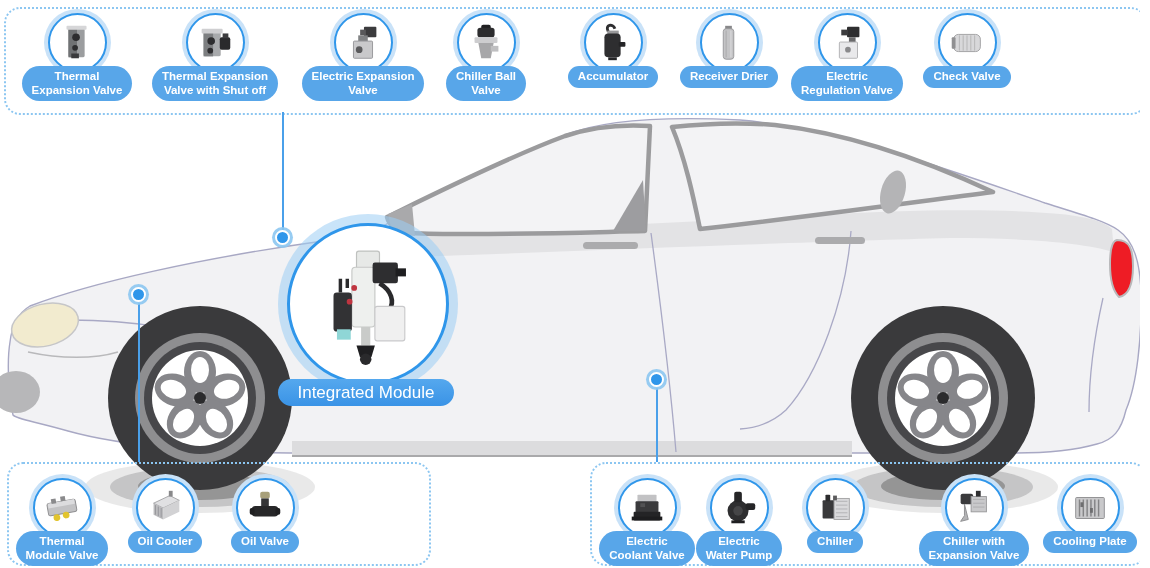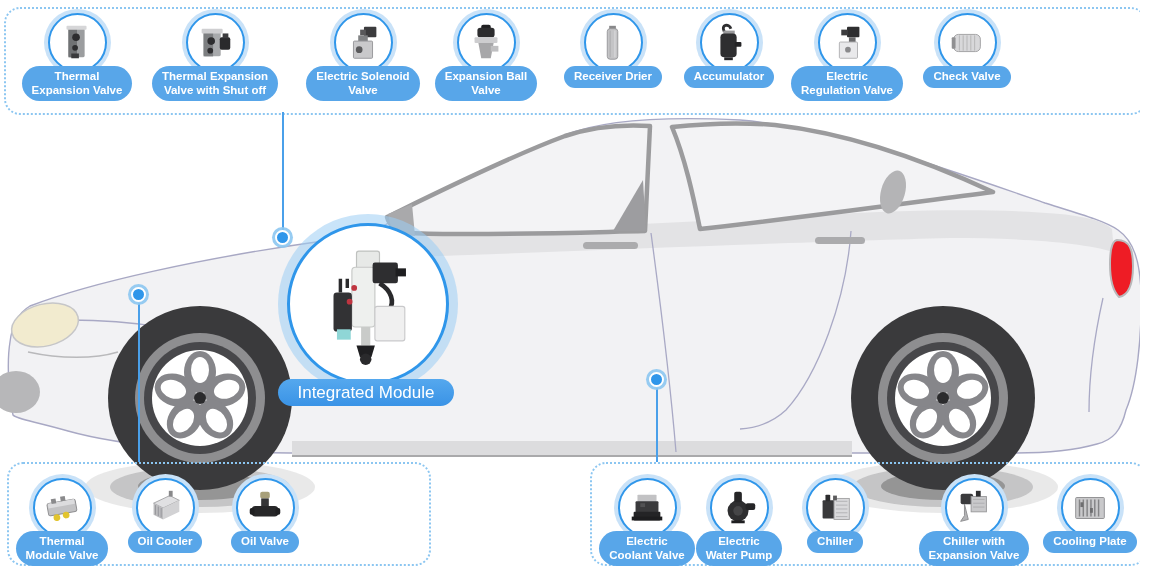--- a/index.html
+++ b/index.html
@@ -182,64 +182,64 @@
       <div class="photo">
           <svg viewBox="0 0 44 44" width="42" height="42">
             <rect x="23" y="5" width="13" height="11" rx="1" fill="#3b3b3d"></rect>
             <rect x="19" y="8" width="6" height="6" fill="#58585a"></rect>
             <rect x="17" y="14" width="10" height="6" fill="#808284"></rect>
             <rect x="12" y="20" width="20" height="18" rx="1" fill="#c9c9cb" stroke="#97979a"></rect>
             <circle cx="18" cy="29" r="3.5" fill="#5a5a5c"></circle>
           </svg>
         </div>
       <div class="pill">
-          <div>Electric Solenoid</div>
+          <div>Electric Expansion</div>
           <div>Valve</div>
         </div>
     </div>
       <div class="comp-item">
       <div class="photo">
           <svg viewBox="0 0 44 44" width="42" height="42">
             <rect x="17" y="3" width="10" height="5" rx="2" fill="#1f1f21"></rect>
             <rect x="13" y="6" width="18" height="10" rx="3" fill="#2c2c2e"></rect>
             <rect x="10" y="16" width="24" height="6" rx="1" fill="#cdcdcf"></rect>
             <path d="M14 22 L30 22 L27 38 L17 38 Z" fill="#a7a7a9"></path>
             <rect x="27" y="25" width="8" height="6" fill="#bfbfc1"></rect>
           </svg>
         </div>
       <div class="pill">
-          <div>Expansion Ball</div>
+          <div>Chiller Ball</div>
           <div>Valve</div>
-        </div>
-    </div>
-      <div class="comp-item">
-      <div class="photo">
-          <svg viewBox="0 0 44 44" width="42" height="42">
-            <rect x="18" y="4" width="7" height="4" fill="#88888a"></rect>
-            <rect x="16" y="7" width="11" height="32" rx="3" fill="#c4c4c6" stroke="#98989a"></rect>
-            <line x1="19" y1="9" x2="19" y2="37" stroke="#a9a9ab"></line>
-            <line x1="24" y1="9" x2="24" y2="37" stroke="#dedee0"></line>
-          </svg>
-        </div>
-      <div class="pill">
-          <div>Receiver Drier</div>
         </div>
     </div>
       <div class="comp-item">
       <div class="photo">
           <svg viewBox="0 0 44 44" width="42" height="42">
             <path d="M17 10 C13 3 22 1 24 7" stroke="#2e2e30" stroke-width="3" fill="none"></path>
             <rect x="16" y="9" width="12" height="4" fill="#99999b"></rect>
             <rect x="13" y="12" width="17" height="25" rx="4" fill="#2e2e30"></rect>
             <rect x="28" y="21" width="7" height="5" rx="1" fill="#242426"></rect>
             <rect x="17" y="37" width="9" height="3" fill="#242426"></rect>
           </svg>
         </div>
       <div class="pill">
           <div>Accumulator</div>
+        </div>
+    </div>
+      <div class="comp-item">
+      <div class="photo">
+          <svg viewBox="0 0 44 44" width="42" height="42">
+            <rect x="18" y="4" width="7" height="4" fill="#88888a"></rect>
+            <rect x="16" y="7" width="11" height="32" rx="3" fill="#c4c4c6" stroke="#98989a"></rect>
+            <line x1="19" y1="9" x2="19" y2="37" stroke="#a9a9ab"></line>
+            <line x1="24" y1="9" x2="24" y2="37" stroke="#dedee0"></line>
+          </svg>
+        </div>
+      <div class="pill">
+          <div>Receiver Drier</div>
         </div>
     </div>
       <div class="comp-item">
       <div class="photo">
           <svg viewBox="0 0 44 44" width="42" height="42">
             <rect x="22" y="5" width="13" height="11" rx="1" fill="#2e2e30"></rect>
             <rect x="16" y="8" width="7" height="6" fill="#3c3c3e"></rect>
             <rect x="24" y="16" width="7" height="5" fill="#6a6a6c"></rect>
             <rect x="14" y="21" width="19" height="17" rx="1" fill="#e9e9eb" stroke="#b1b1b3"></rect>
             <circle cx="23" cy="29" r="3" fill="#8a8a8c"></circle>

